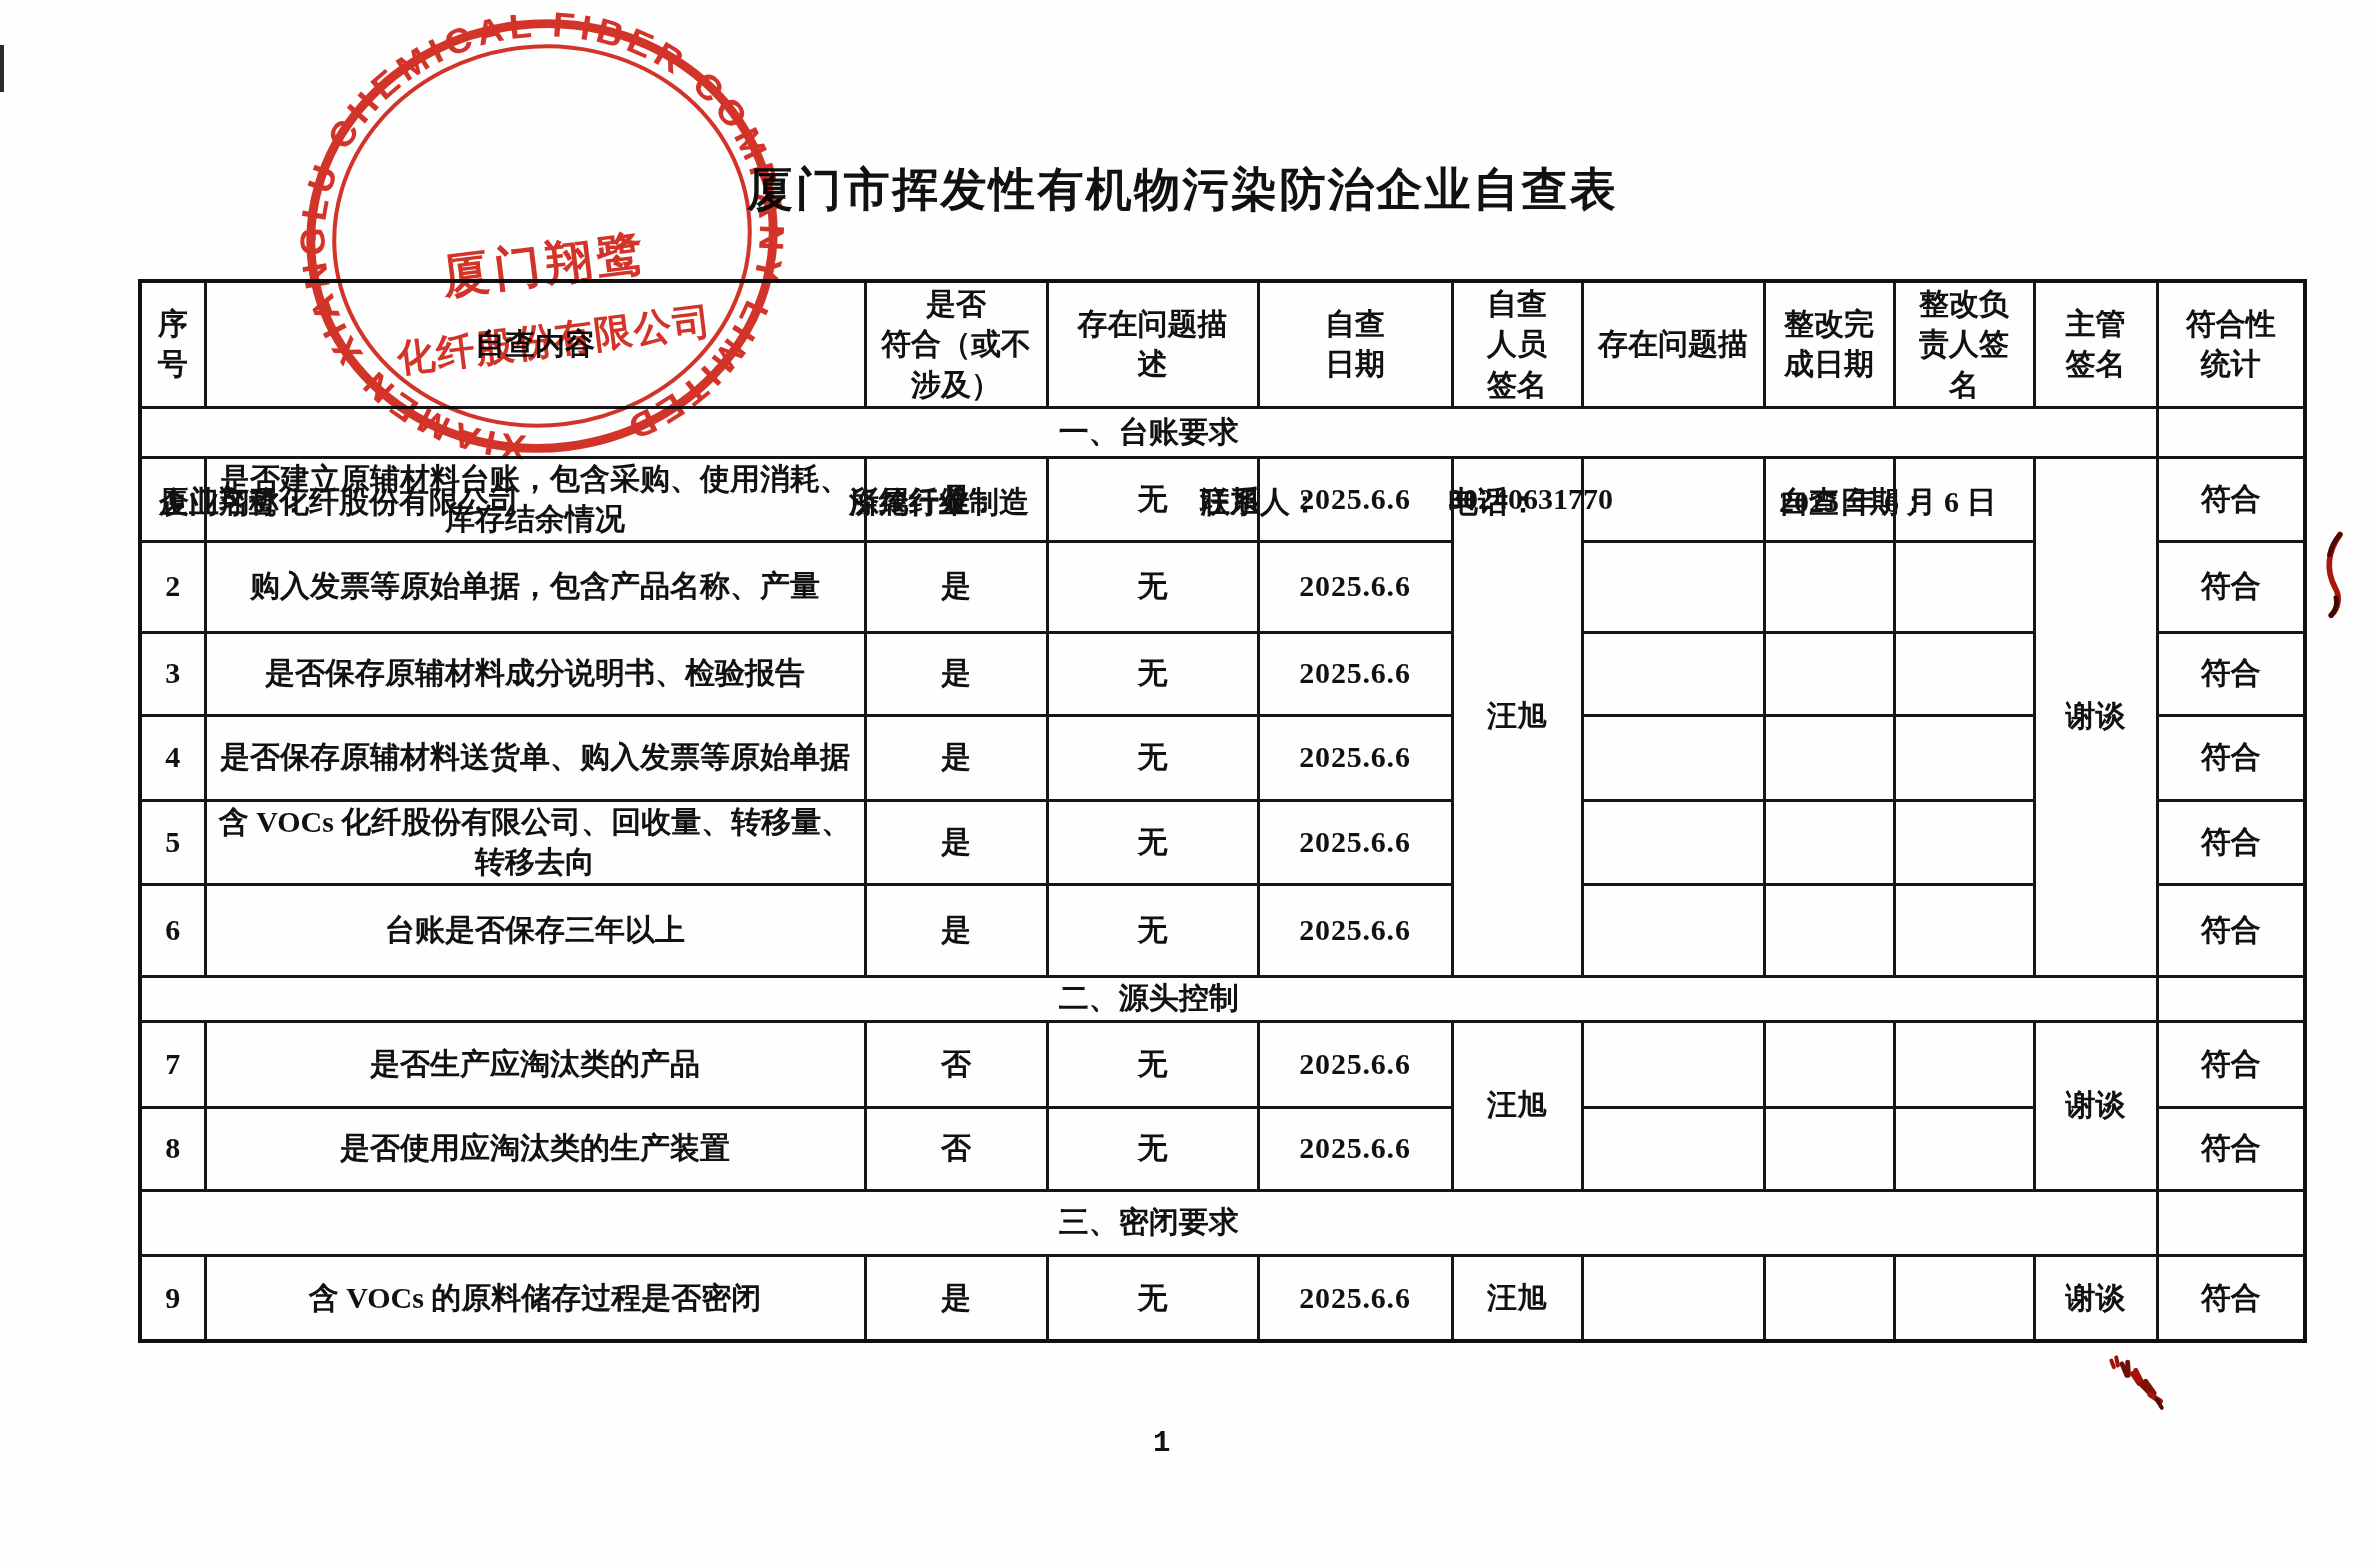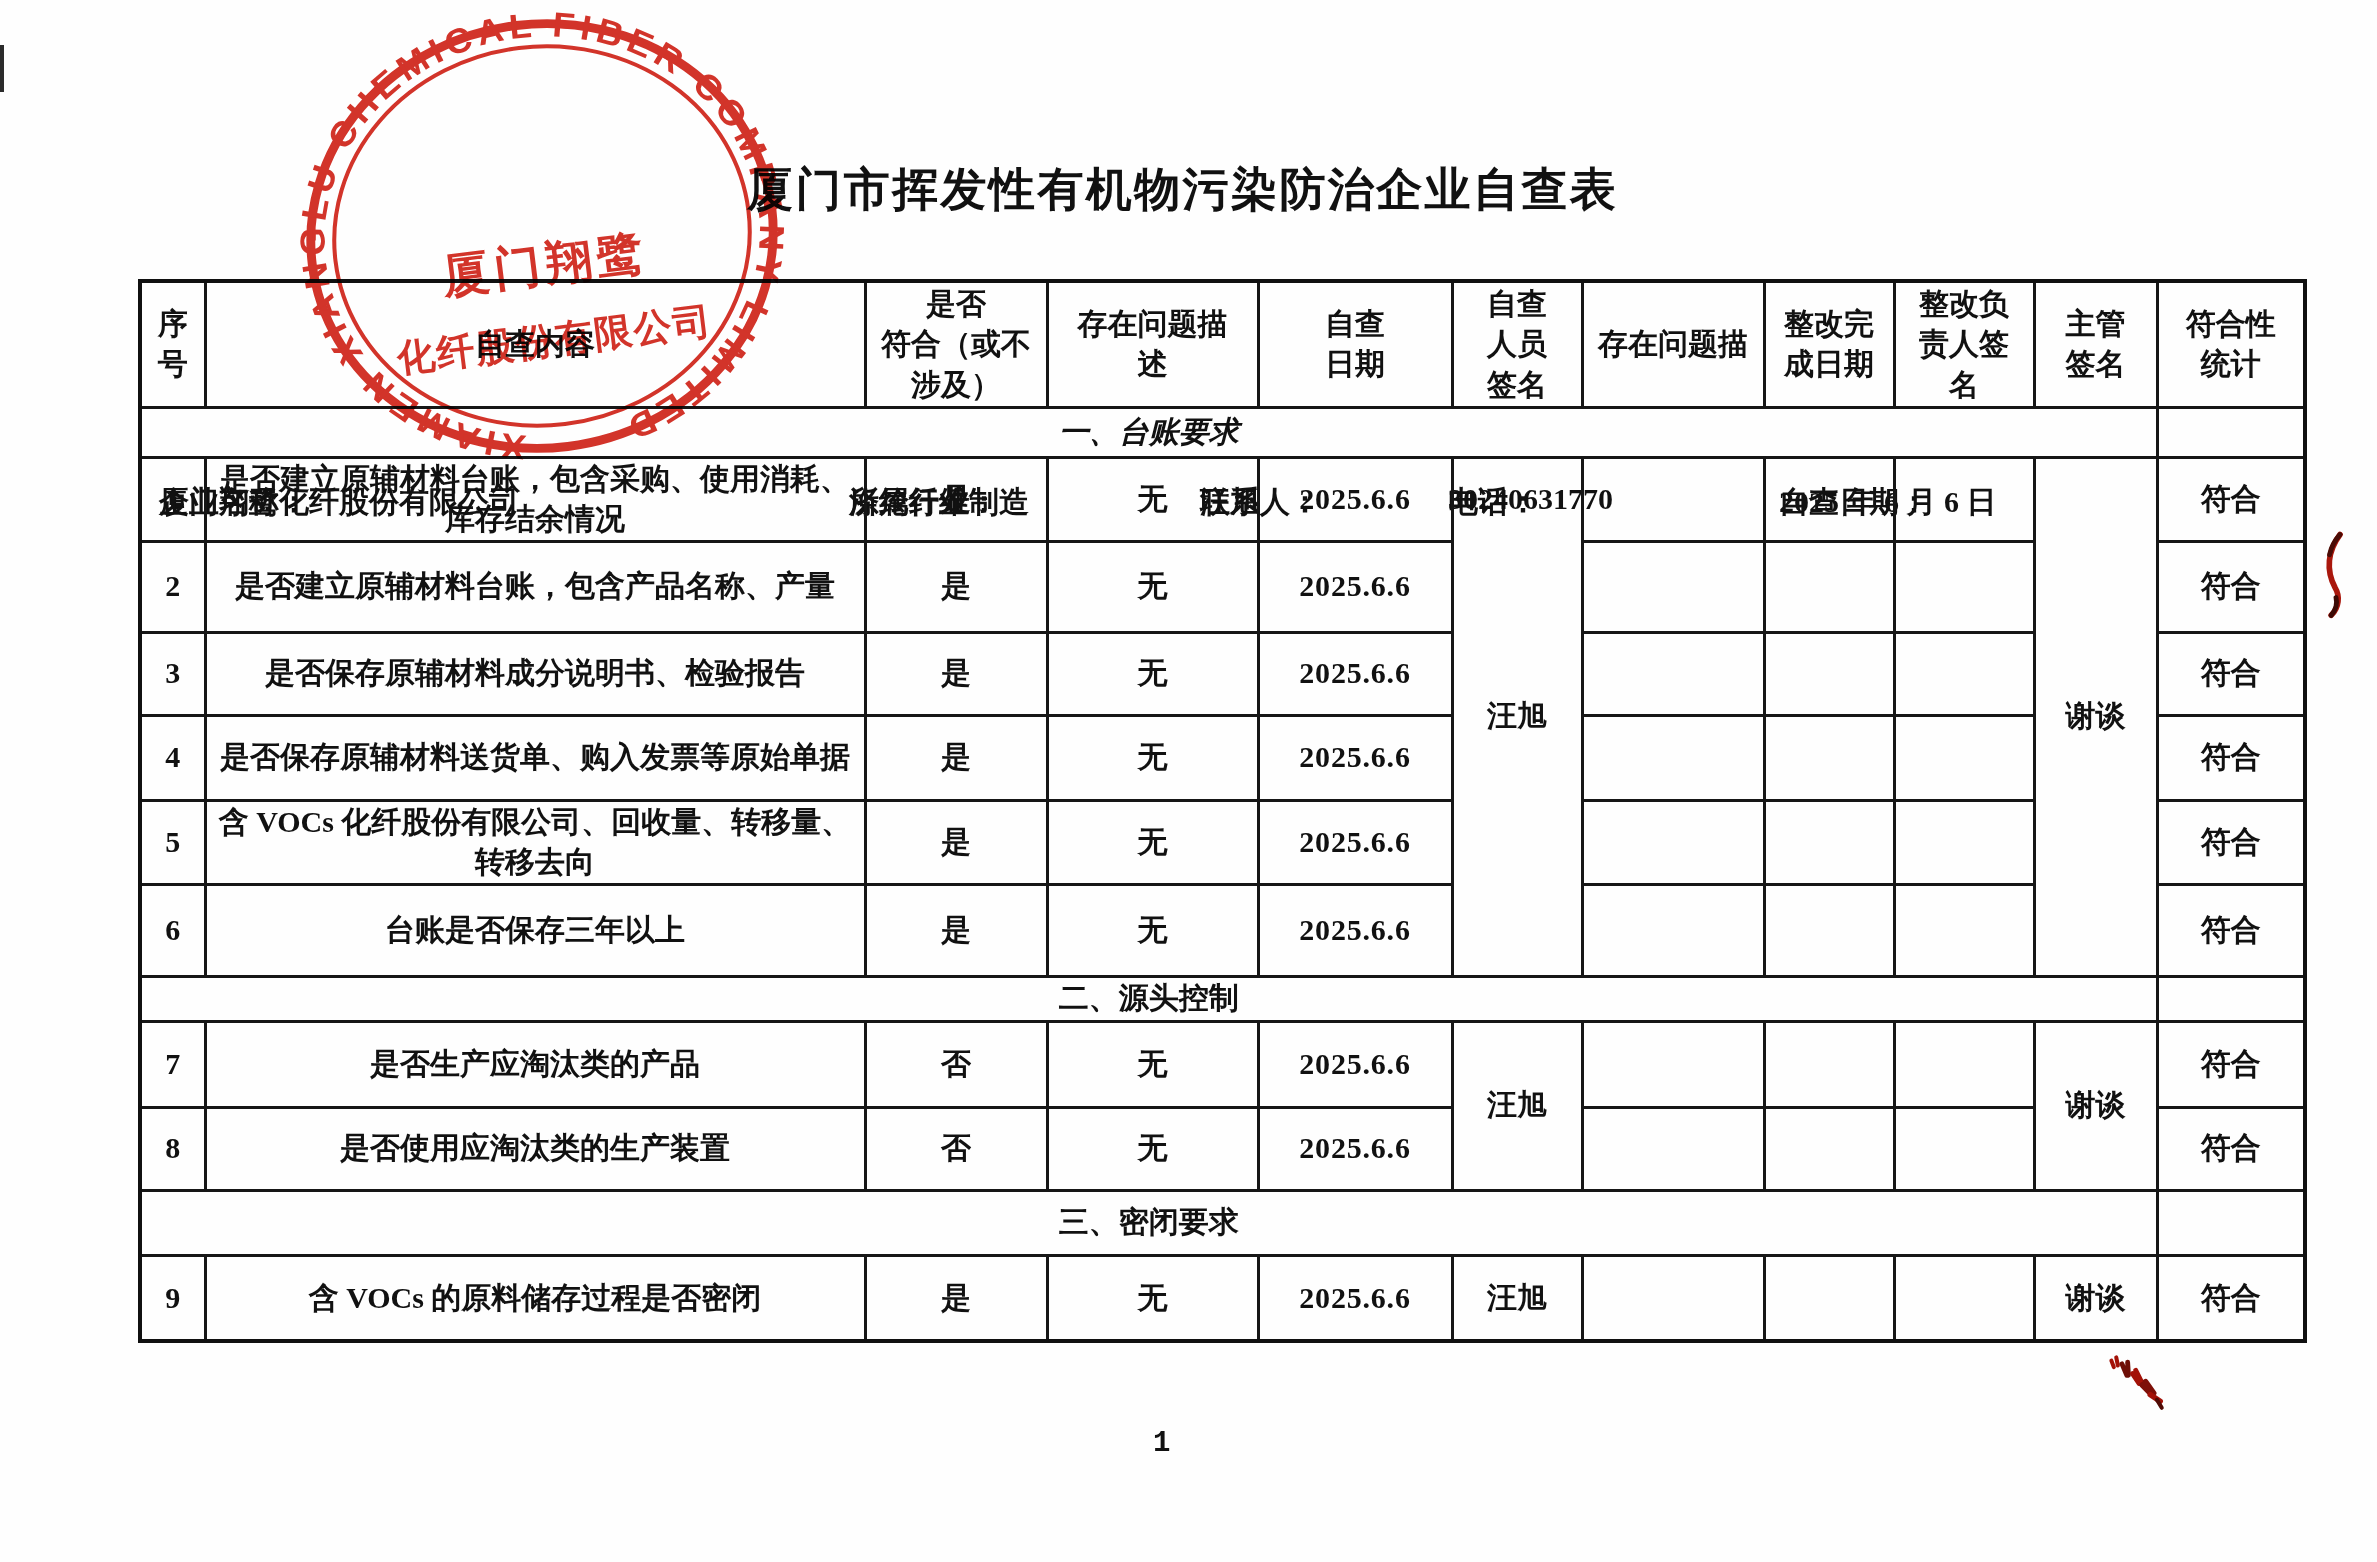--- a/index.html
+++ b/index.html
@@ -33,21 +33,21 @@
     text-align:center;vertical-align:middle;
     font-size:30px;line-height:1.35;
     padding:0 6.5px;box-sizing:border-box;
     white-space:pre-line;
     overflow:hidden;
   }
   td.c-head{font-size:29px;line-height:1.4;}
   td.c-no{font-size:28px;}
   td.c-content{text-align:left;padding:3.2px 19.4px 3.2px 13px;}
   td.c-sec{font-size:31px;}
-  td.c-sec-left{text-align:left;padding-left:18px;font-style:italic;}
+  td.c-sec-left{text-align:left;padding-left:18px;}
   td.c-date{font-size:27.5px;letter-spacing:0.8px;}
   td.c-stat{font-size:27.5px;}
   td.c-sign{font-size:30px;}
 
   .stamp{
     position:absolute;left:300px;top:13px;width:484px;height:446px;
     transform:rotate(-7deg);
     opacity:0.9;
     mix-blend-mode:multiply;
     pointer-events:none;
@@ -155,21 +155,21 @@
       <td class="c-sign" rowspan="6">汪旭</td>
       <td></td>
       <td></td>
       <td></td>
       <td class="c-sign" rowspan="6">谢谈</td>
       <td class="c-stat">符合</td>
     </tr>
 
     <tr style="height:91px">
       <td class="c-no">2</td>
-      <td class="c-content">是否建立原辅材料台账，包含产品名称、产量</td>
+      <td class="c-content">购入发票等原始单据，包含产品名称、产量</td>
       <td>是</td>
       <td>无</td>
       <td class="c-date">2025.6.6</td>
       <td></td>
       <td></td>
       <td></td>
       <td class="c-stat">符合</td>
     </tr>
 
     <tr style="height:83px">

